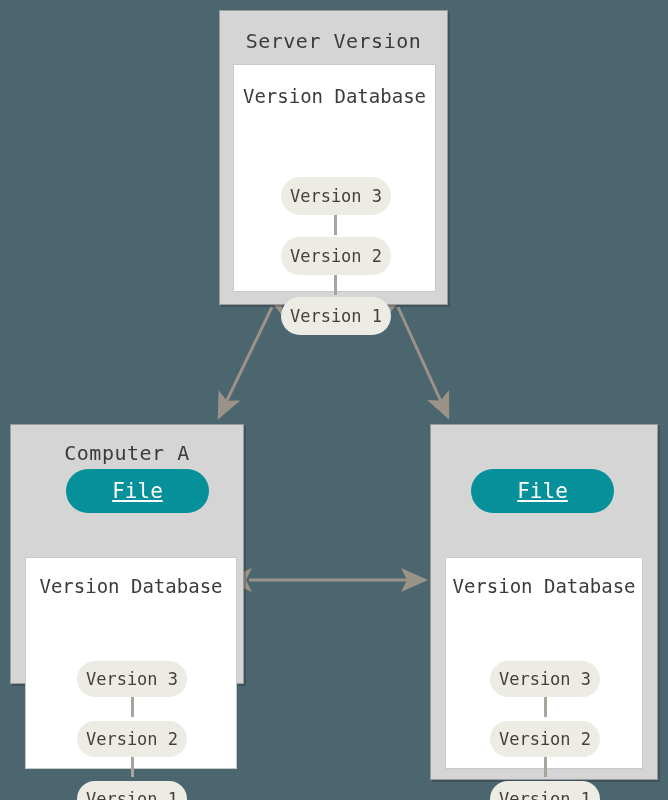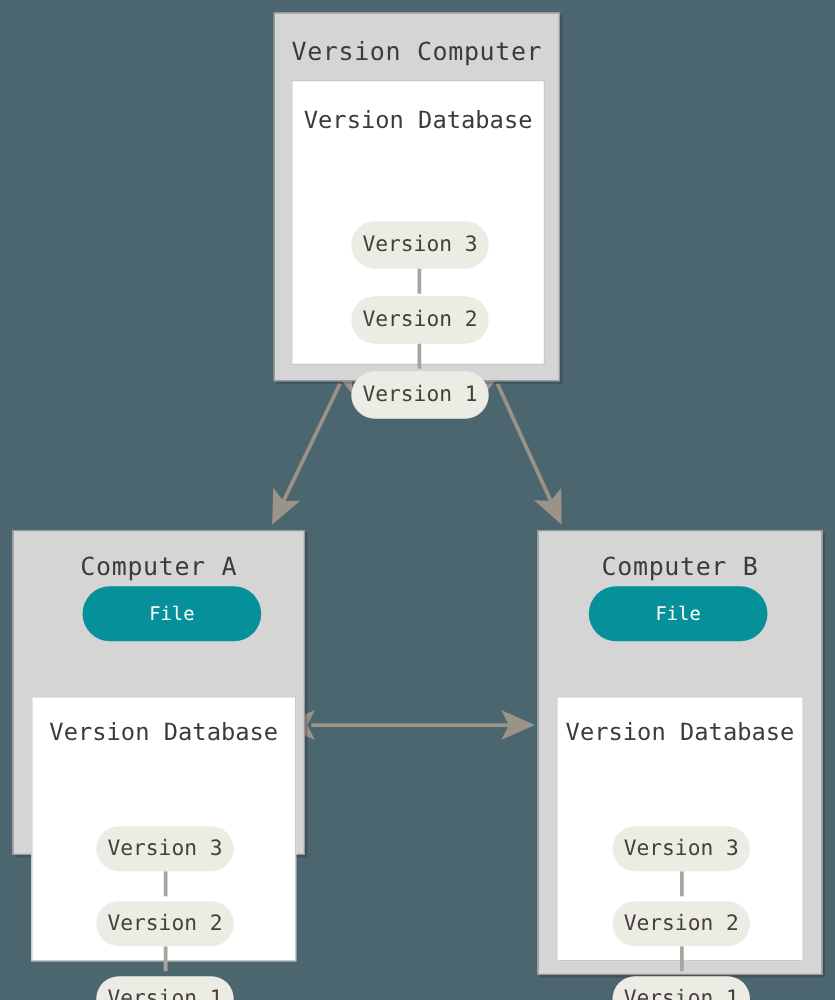--- a/index.html
+++ b/index.html
@@ -50,26 +50,27 @@
     letter-spacing: 0.5px;
     line-height: 1;
   }
 
   
   .file-pill {
     background: #069099;
     color: #ffffff;
     border-radius: 999px;
     text-align: center;
-    font-size: 15px;
+    font-size: 21px;
     display: flex;
     align-items: center;
     justify-content: center;
     box-sizing: border-box;
     position: absolute;
+    text-decoration: underline;
   }
 
   
   .vdb {
     position: absolute;
     background: #ffffff;
     border: 1px solid #c9c9c9;
     box-sizing: border-box;
   }
 
@@ -121,21 +122,21 @@
 
     <line x1="249" y1="580" x2="425" y2="580" stroke="#9b9288" stroke-width="3" marker-start="url(#ah-start)" marker-end="url(#ah-end)"></line>
 
     <line x1="127" y1="556" x2="127" y2="520" stroke="#8f8a82" stroke-width="3" marker-end="url(#ah-end)"></line>
 
     <line x1="541" y1="556" x2="541" y2="520" stroke="#8f8a82" stroke-width="3" marker-end="url(#ah-end)"></line>
   </svg>
 
   <div class="computer" style="left:219px; top:10px; width:229px; height:295px;">
 
-    <div class="computer-title" style="margin-top:20px;">Version Computer</div>
+    <div class="computer-title" style="margin-top:20px;">Server Version</div>
 
     <div class="vdb" style="left:13px; top:53px; width:203px; height:228px;">
 
       <div class="vdb-title" style="margin-top:22px;">Version Database</div>
 
       <div class="pill-connector" style="left:100px; top:148px; height:22px;"></div>
       <div class="pill-connector" style="left:100px; top:208px; height:22px;"></div>
 
       <div class="version-pill" style="left:47px; top:112px; width:110px; height:38px;">
         <span>Version 3</span>
@@ -175,21 +176,20 @@
       </div>
 
       <div class="version-pill" style="left:51px; top:223px; width:110px; height:36px;">
         <span>Version 1</span>
       </div>
     </div>
   </div>
 
   <div class="computer" style="left:430px; top:424px; width:228px; height:356px;">
 
-    <div class="computer-title" style="margin-top:18px;">Computer B</div>
 
     <div class="file-pill" style="left:40px; top:44px; width:143px; height:44px;">
       <span>File</span>
     </div>
 
     <div class="vdb" style="left:14px; top:132px; width:198px; height:212px;">
 
       <div class="vdb-title" style="margin-top:19px;">Version Database</div>
 
       <div class="pill-connector" style="left:98px; top:139px; height:20px;"></div>

